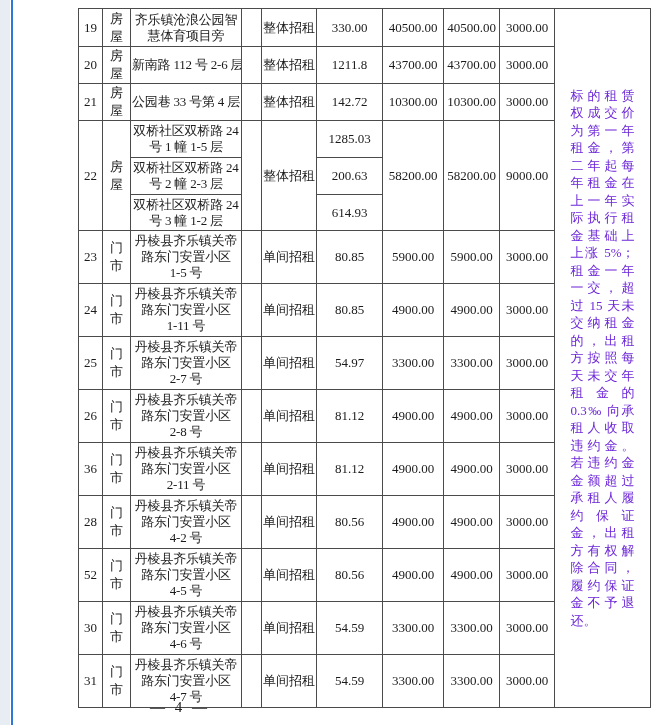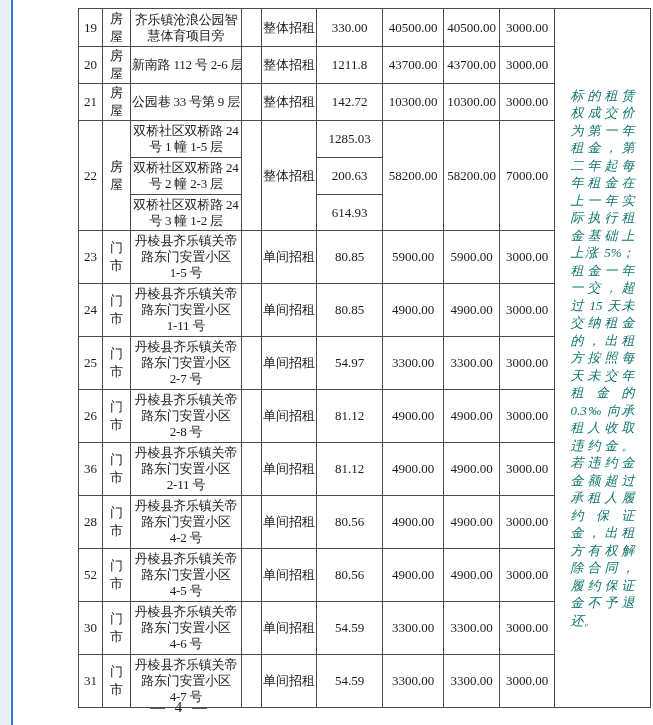--- a/index.html
+++ b/index.html
@@ -20,21 +20,21 @@
     text-align:center;vertical-align:middle;
     font-size:13px;padding:0 1px;overflow:hidden;
   }
   td.addr{
     font-size:12px;line-height:16px;white-space:pre;letter-spacing:-0.2px;font-family:Liberation Serif, serif;
   }
   td.gap{border-top-style:hidden;border-bottom-style:hidden;}
   td.remark{padding:0 8px;}
   .remark-text{
     width:64px;margin:16px auto;text-align:justify;text-justify:inter-character;
-    font-size:13px;line-height:17.5px;color:#0f766e;font-style:italic;
+    font-size:13px;line-height:17.5px;color:#6d28d9;
   }
   .page-footer{
     position:absolute;left:150px;top:699px;
     font-size:15px;letter-spacing:3px;color:#222;
   }
 </style>
 </head>
 <body>
 
 <div class="viewer-strip"></div>
@@ -77,39 +77,39 @@
           <td class="gap"></td>
           <td>整体招租</td>
           <td>1211.8</td>
           <td>43700.00</td>
           <td>43700.00</td>
           <td>3000.00</td>
         </tr>
         <tr style="height: 31px;">
           <td>21</td>
           <td>房屋</td>
-          <td class="addr">公园巷 33 号第 9 层</td>
+          <td class="addr">公园巷 33 号第 4 层</td>
           <td class="gap"></td>
           <td>整体招租</td>
           <td>142.72</td>
           <td>10300.00</td>
           <td>10300.00</td>
           <td>3000.00</td>
         </tr>
         <tr style="height: 37px;">
           <td rowspan="3">22</td>
           <td rowspan="3">房屋</td>
           <td class="addr">双桥社区双桥路 24
 号 1 幢 1-5 层</td>
           <td class="gap" rowspan="3"></td>
           <td rowspan="3">整体招租</td>
           <td>1285.03</td>
           <td rowspan="3">58200.00</td>
           <td rowspan="3">58200.00</td>
-          <td rowspan="3">7000.00</td>
+          <td rowspan="3">9000.00</td>
         </tr>
         <tr style="height: 37px;">
           <td class="addr">双桥社区双桥路 24
 号 2 幢 2-3 层</td>
           <td>200.63</td>
         </tr>
         <tr style="height: 36px;">
           <td class="addr">双桥社区双桥路 24
 号 3 幢 1-2 层</td>
           <td>614.93</td>

